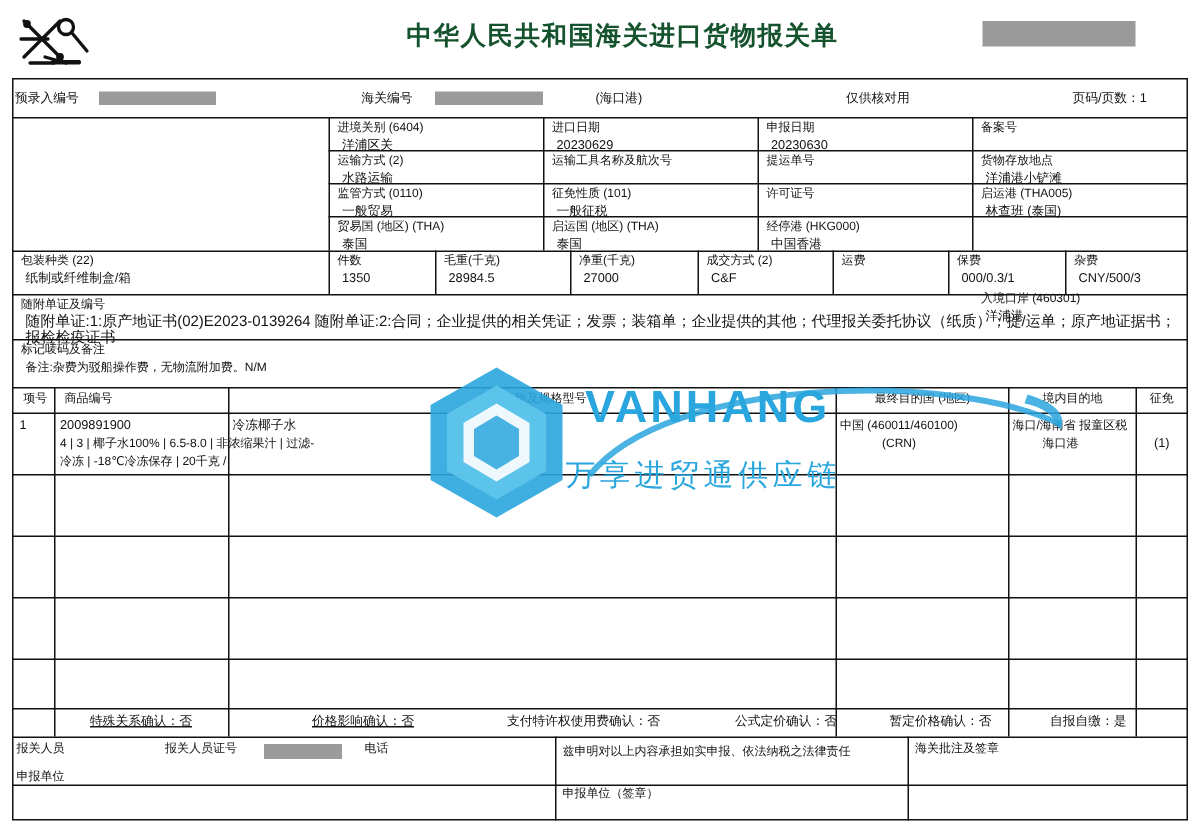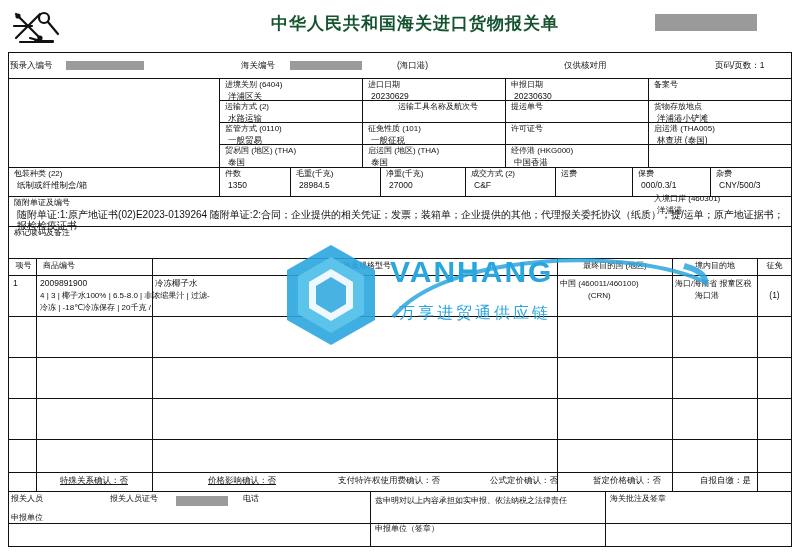--- a/index.html
+++ b/index.html
@@ -36,21 +36,21 @@
   .ctr{text-align:center;}
 
   
   .wm{position:absolute;left:285px;top:243px;width:430px;height:110px;pointer-events:none;}
   .wm-hex{position:absolute;left:0px;top:0px;width:92px;height:104px;}
   .wm-text{
     position:absolute;left:105px;top:12px;font-size:30px;font-weight:bold;
     color:#2aa6de;letter-spacing:2px;font-family:"Liberation Sans",sans-serif;
   }
   .wm-sub{
-    position:absolute;left:114px;top:60px;font-size:16px;color:#2aa6de;letter-spacing:3px;
+    position:absolute;left:92px;top:60px;font-size:20px;color:#2aa6de;letter-spacing:3px;
   }
   .wm-swoosh{position:absolute;left:100px;top:4px;width:330px;height:78px;}
 
   .sig-redact{position:absolute;background:#9b9b9b;}
 </style>
 </head>
 <body>
 
 <div class="page">
 
@@ -125,21 +125,21 @@
   </div>
   <div class="f" style="left:651px;top:79px;width:140px;height:21px;">
     <span class="t">备案号</span>
     <span class="v"></span>
   </div>
 
   <div class="f" style="left:222px;top:101px;width:140px;height:21px;">
     <span class="t">运输方式 (2)</span>
     <span class="v">水路运输</span>
   </div>
-  <div class="f" style="left:365px;top:101px;width:140px;height:21px;margin-left:30px;">
+  <div class="f" style="left:365px;top:101px;width:140px;height:21px;">
     <span class="t">运输工具名称及航次号</span>
     <span class="v"></span>
   </div>
   <div class="f" style="left:508px;top:101px;width:140px;height:21px;">
     <span class="t">提运单号</span>
     <span class="v"></span>
   </div>
   <div class="f" style="left:651px;top:101px;width:140px;height:21px;">
     <span class="t">货物存放地点</span>
     <span class="v">洋浦港小铲滩</span>
@@ -220,20 +220,21 @@
     <span class="v">CNY/500/3</span>
   </div>
 
   <div class="f" style="left:11px;top:197px;width:780px;height:28px;">
     <span class="t">随附单证及编号</span>
     <span class="v" style="font-size:10px;">随附单证:1:原产地证书(02)E2023-0139264 随附单证:2:合同；企业提供的相关凭证；发票；装箱单；企业提供的其他；代理报关委托协议（纸质）；提/运单；原产地证据书；报检检疫证书</span>
   </div>
 
   <div class="f" style="left:11px;top:227px;width:780px;height:30px;">
     <span class="t">标记唛码及备注</span>
+    <span class="v" style="font-size:8px;">备注:杂费为驳船操作费，无物流附加费。N/M</span>
   </div>
 
   <div class="vline" style="left:36px;top:258px;height:233px;"></div>
   <div class="vline" style="left:152px;top:258px;height:233px;"></div>
   <div class="vline" style="left:557px;top:258px;height:233px;"></div>
   <div class="vline" style="left:672px;top:258px;height:233px;"></div>
   <div class="vline" style="left:757px;top:258px;height:233px;"></div>
 
   <div class="f ctr" style="left:11px;top:260px;width:25px;">
     <span class="t" style="padding-left:0">项号</span>

